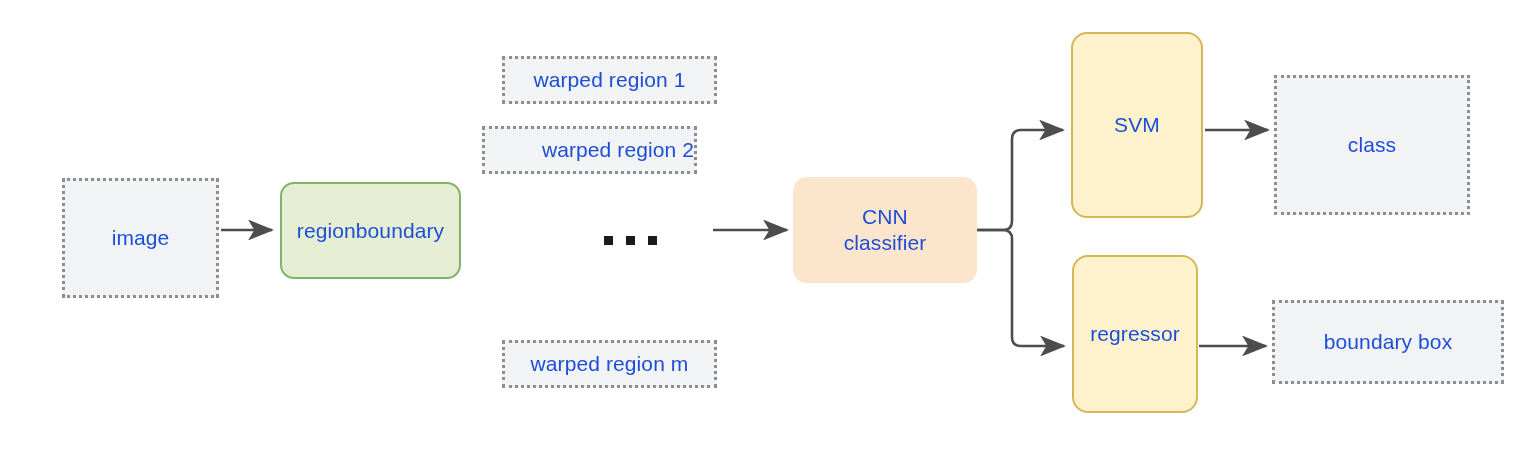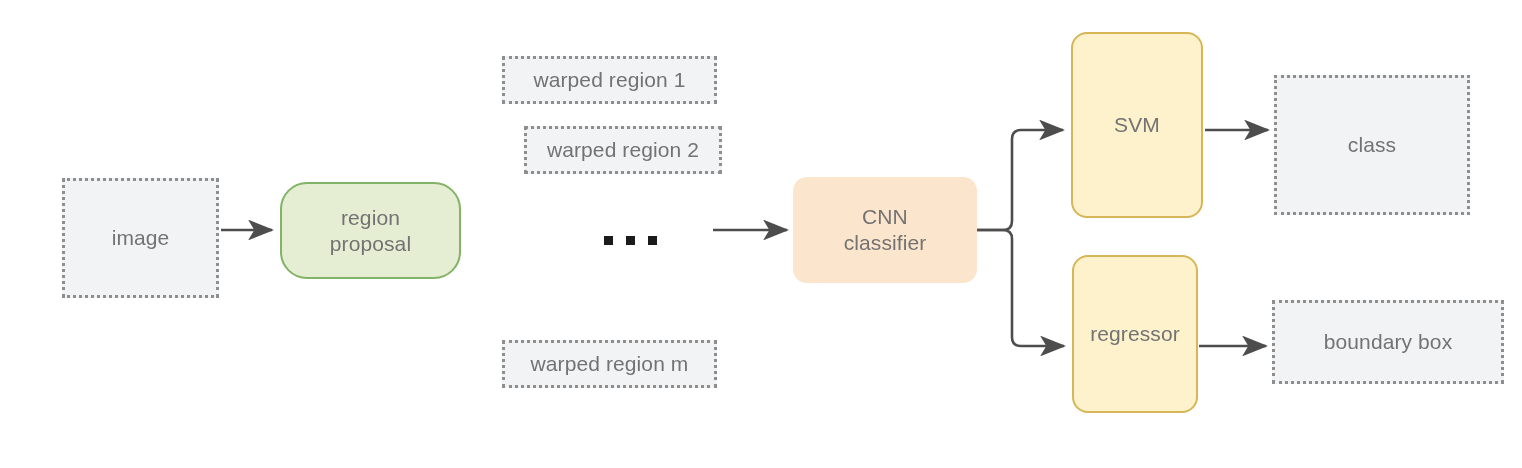--- a/index.html
+++ b/index.html
@@ -17,21 +17,21 @@
     background: #ffffff;
     overflow: hidden;
   }
   .node {
     position: absolute;
     box-sizing: border-box;
     display: flex;
     align-items: center;
     justify-content: center;
     text-align: center;
-    color: #737373;
+    color: #1d4ed8;
     font-size: 21px;
     line-height: 1.22;
     letter-spacing: 0.1px;
   }
   .node-io {
     background: #f1f3f4;
     border: 3px dotted #8e8e8e;
   }
   .node-green {
     background: #e5eed2;
@@ -100,30 +100,30 @@
 
     <path class="edge-path" d="M1205,130 L1268,130" marker-end="url(#arrowhead)"></path>
 
     <path class="edge-path" d="M1199,346 L1266,346" marker-end="url(#arrowhead)"></path>
   </svg>
 
   <div class="node node-io" style="left:62px; top:178px; width:157px; height:120px;">
     <span>image</span>
   </div>
 
-  <div class="node node-green" style="left:280px; top:182px; width:181px; height:97px; flex-direction:column;border-radius:27px;">
+  <div class="node node-green" style="left:280px; top:182px; width:181px; height:97px; ">
     <span>region</span>
-    <span>proposal</span>
+    <span>boundary</span>
   </div>
 
   <div class="node node-io" style="left:502px; top:56px; width:215px; height:48px;">
     <span>warped region 1</span>
   </div>
 
-  <div class="node node-io" style="left:524px; top:126px; width:198px; height:48px;">
+  <div class="node node-io" style="left:482px; top:126px; width:215px; height:48px;justify-content:flex-end;">
     <span>warped region 2</span>
   </div>
 
   <div class="ellipsis" style="left:604px; top:236px;">
     <span></span>
     <span></span>
     <span></span>
   </div>
 
   <div class="node node-io" style="left:502px; top:340px; width:215px; height:48px;">

